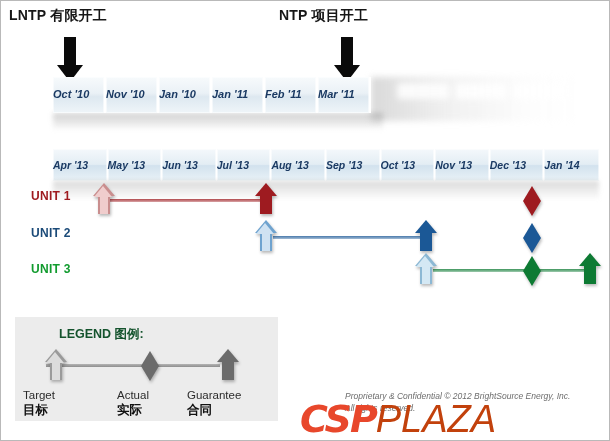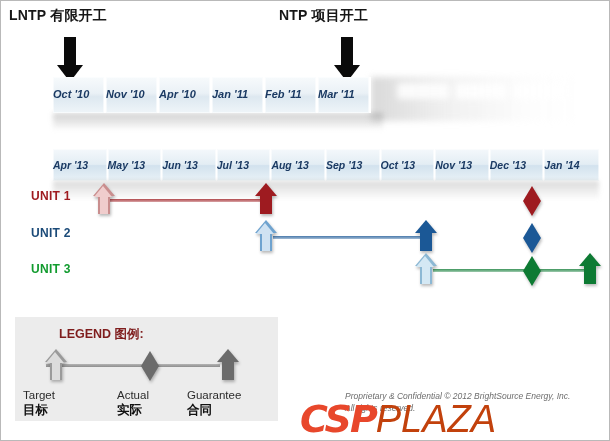--- a/index.html
+++ b/index.html
@@ -130,21 +130,21 @@
     border-top:15px solid var(--c);
   }
 
   
   #legend{
     position:absolute;left:14px;top:316px;width:263px;height:104px;
     background:#ececec;
   }
   .legend-title{
     position:absolute;left:24px;top:9px;
-    font-size:12.5px;font-weight:bold;color:#7f1d1d;padding-left:20px;
+    font-size:12.5px;font-weight:bold;color:#14532d;padding-left:20px;
   }
   .legend-line{
     position:absolute;left:45px;top:363px;width:174px;height:3px;
     background:linear-gradient(180deg,#b4b4b4,#8e8e8e);
   }
   .legitem{position:absolute;font-size:11.5px;color:#2b2b2b;}
   .legitem .cn{display:block;font-weight:bold;font-size:12.5px;margin-top:1px;color:#111;font-family:Liberation Serif, serif;}
 
   
   .footer{
@@ -193,21 +193,21 @@
   <div class="shadowrow"></div>
 
   <div class="monthbar" id="bar1">
       <div class="mcell">
         <span>Oct '10</span>
       </div>
       <div class="mcell">
         <span>Nov '10</span>
       </div>
       <div class="mcell">
-        <span>Apr '10</span>
+        <span>Jan '10</span>
       </div>
       <div class="mcell">
         <span>Jan '11</span>
       </div>
       <div class="mcell">
         <span>Feb '11</span>
       </div>
       <div class="mcell">
         <span>Mar '11</span>
       </div>

